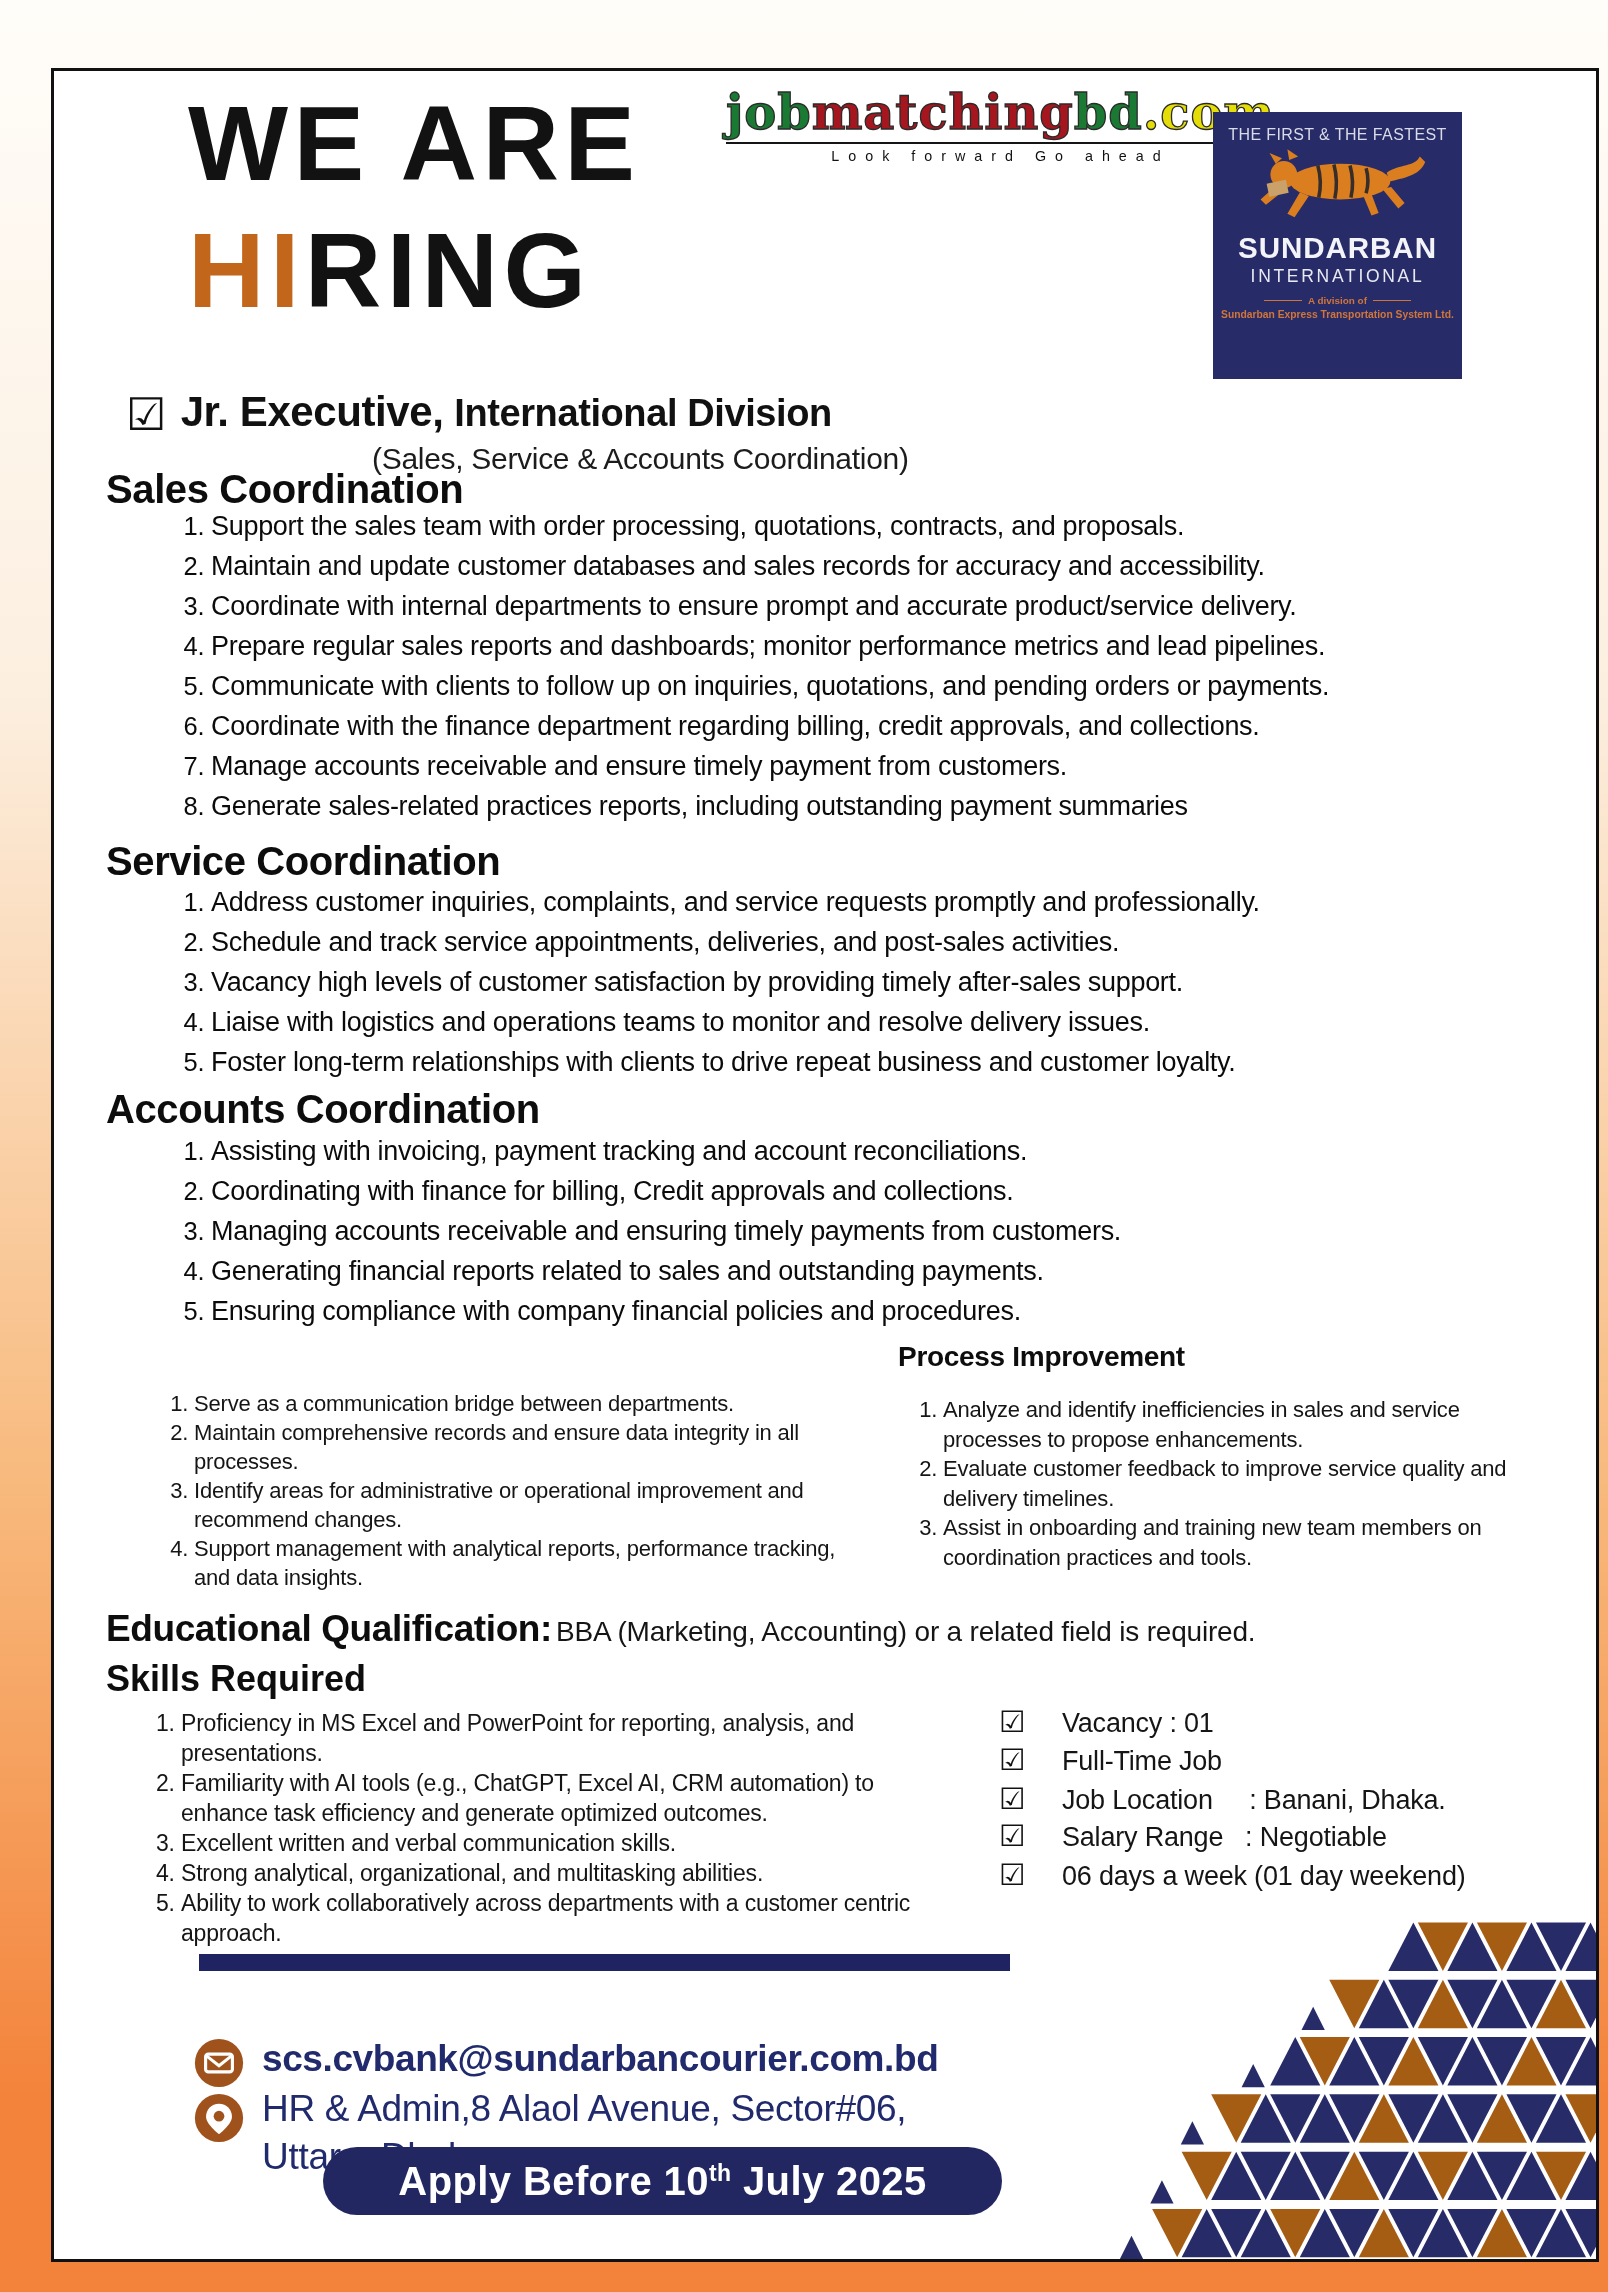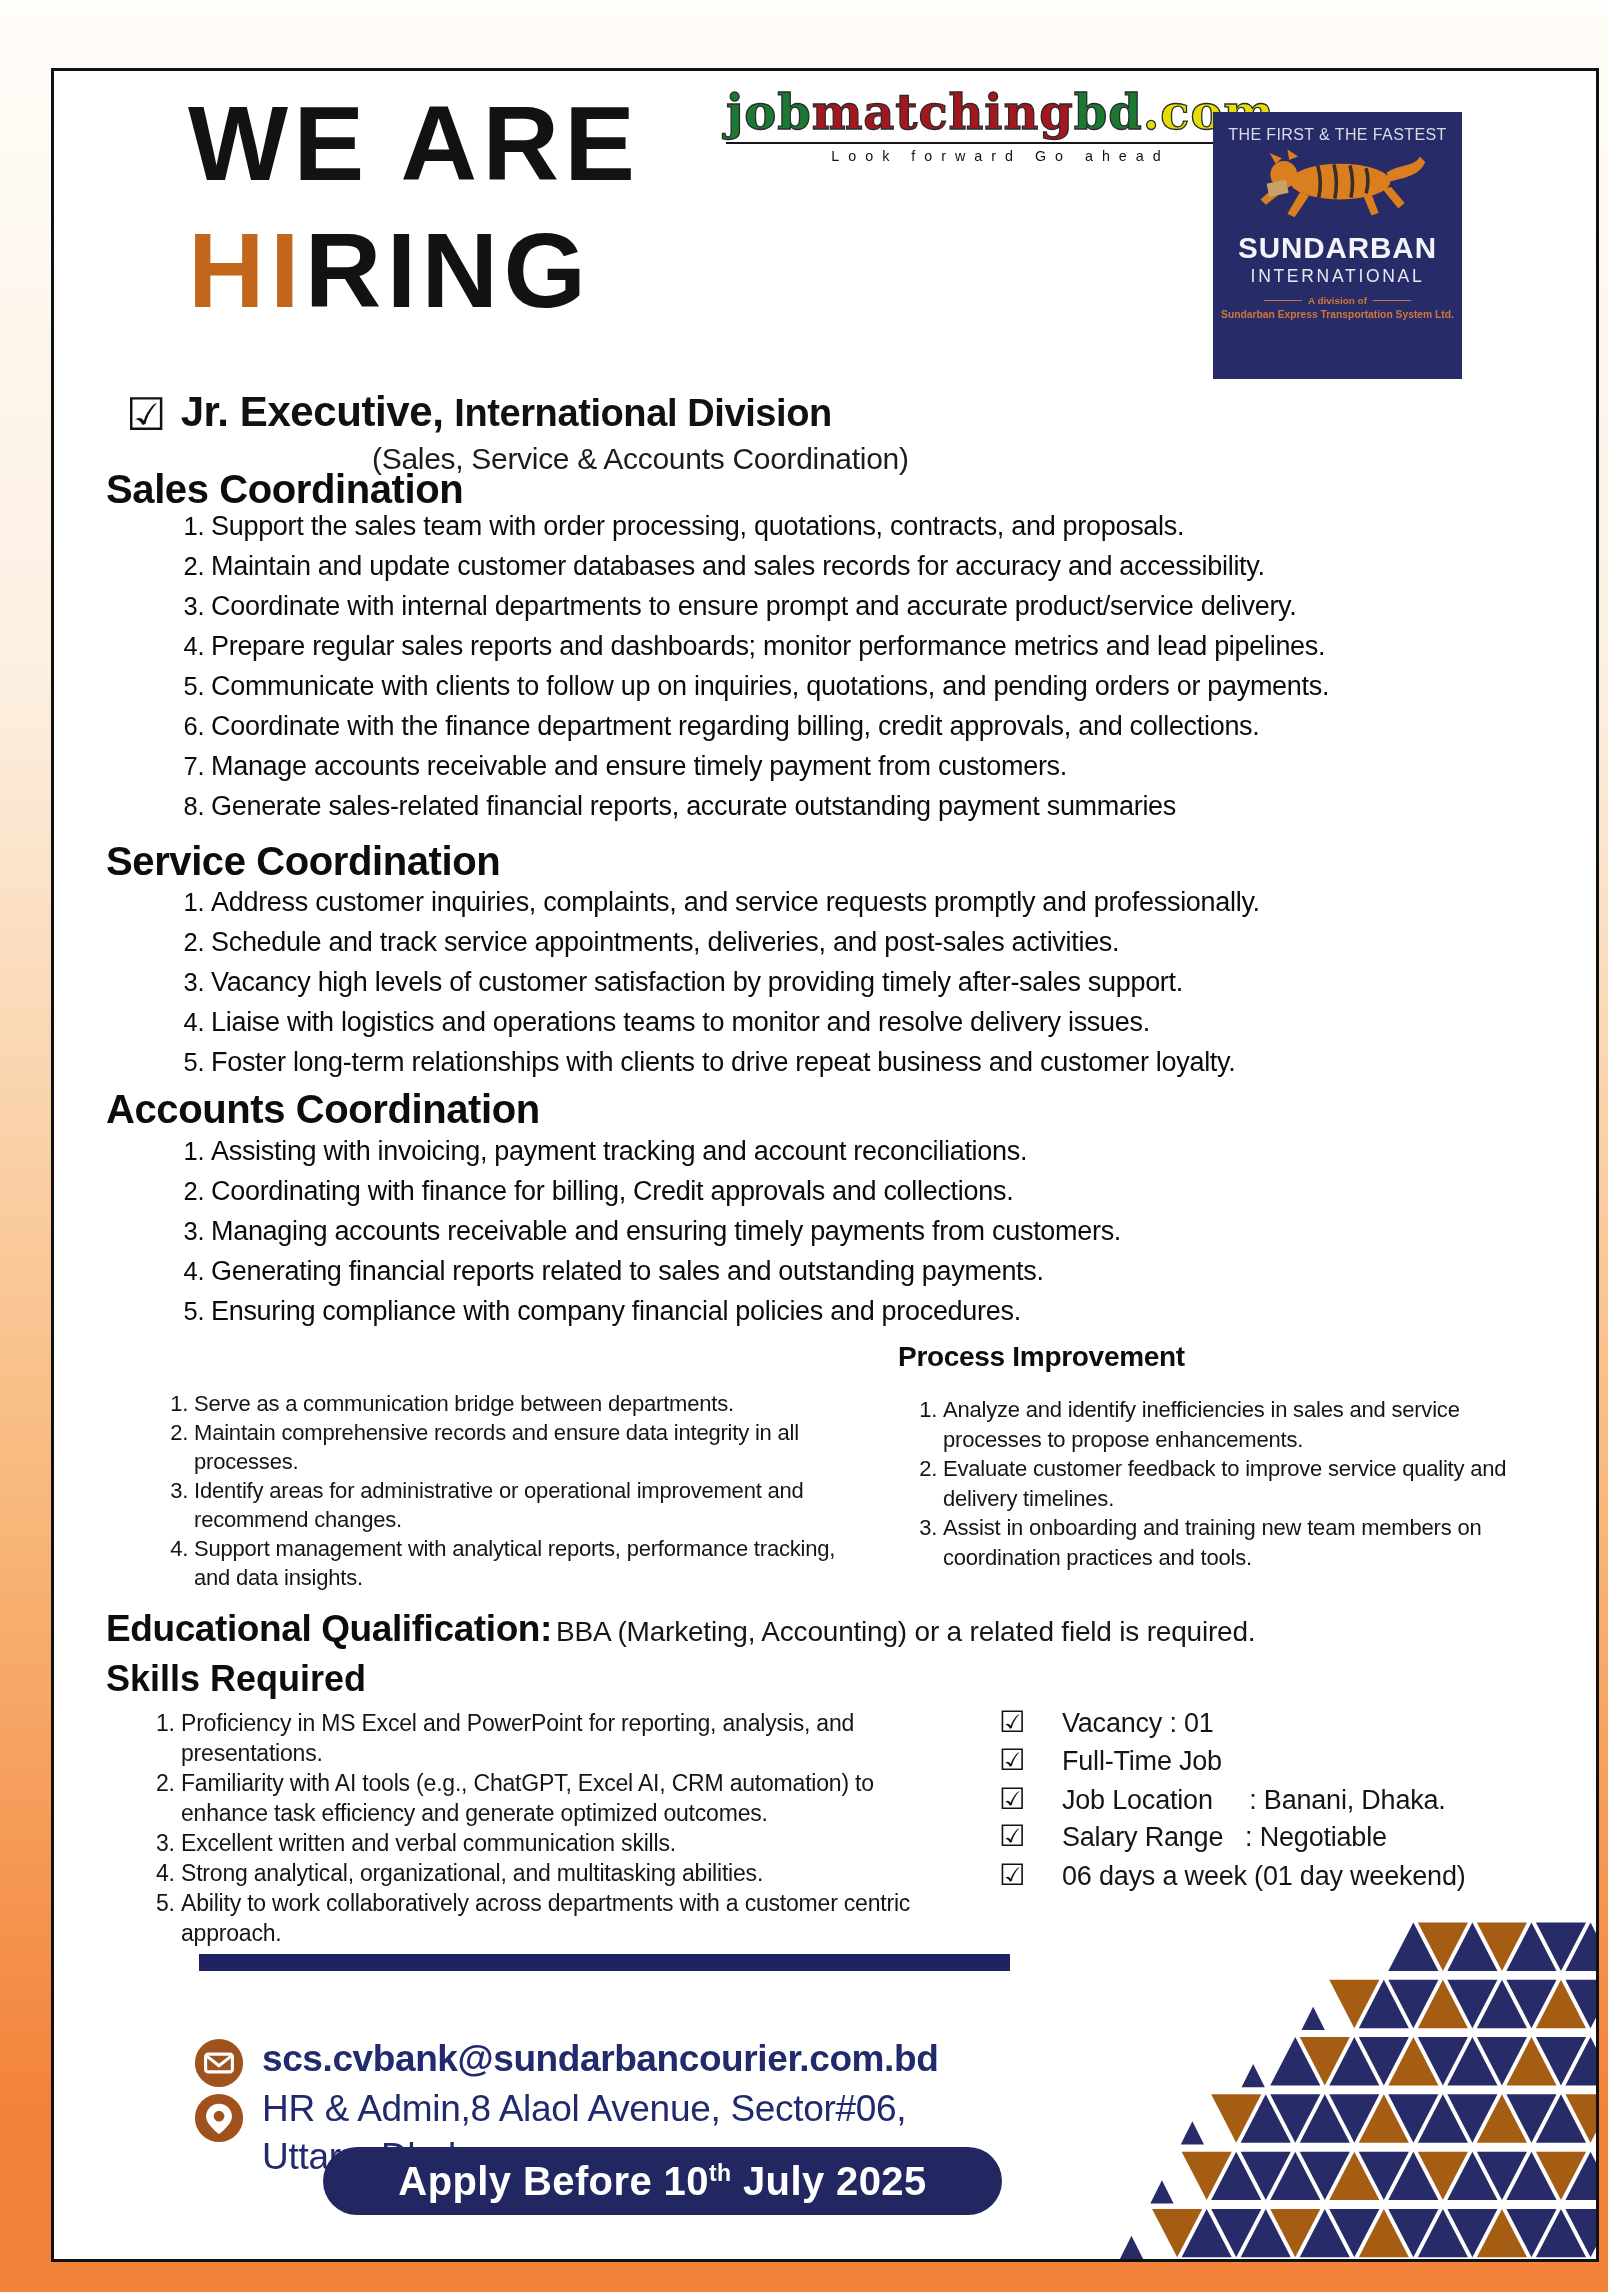--- a/index.html
+++ b/index.html
@@ -142,21 +142,21 @@
 
   <h2 class="abs sec" style="left:52px; top:396px;">Sales Coordination</h2>
   <ol class="abs mainlist" style="left:116px; top:435px; width:1397px;">
     <li>Support the sales team with order processing, quotations, contracts, and proposals.</li>
     <li>Maintain and update customer databases and sales records for accuracy and accessibility.</li>
     <li>Coordinate with internal departments to ensure prompt and accurate product/service delivery.</li>
     <li>Prepare regular sales reports and dashboards; monitor performance metrics and lead pipelines.</li>
     <li>Communicate with clients to follow up on inquiries, quotations, and pending orders or payments.</li>
     <li>Coordinate with the finance department regarding billing, credit approvals, and collections.</li>
     <li>Manage accounts receivable and ensure timely payment from customers.</li>
-    <li>Generate sales-related financial reports, accurate outstanding payment summaries</li>
+    <li>Generate sales-related practices reports, including outstanding payment summaries</li>
   </ol>
 
   <h2 class="abs sec" style="left:52px; top:768px;">Service Coordination</h2>
   <ol class="abs mainlist" style="left:116px; top:811px; width:1397px;">
     <li>Address customer inquiries, complaints, and service requests promptly and professionally.</li>
     <li>Schedule and track service appointments, deliveries, and post-sales activities.</li>
     <li>Vacancy high levels of customer satisfaction by providing timely after-sales support.</li>
     <li>Liaise with logistics and operations teams to monitor and resolve delivery issues.</li>
     <li>Foster long-term relationships with clients to drive repeat business and customer loyalty.</li>
   </ol>

